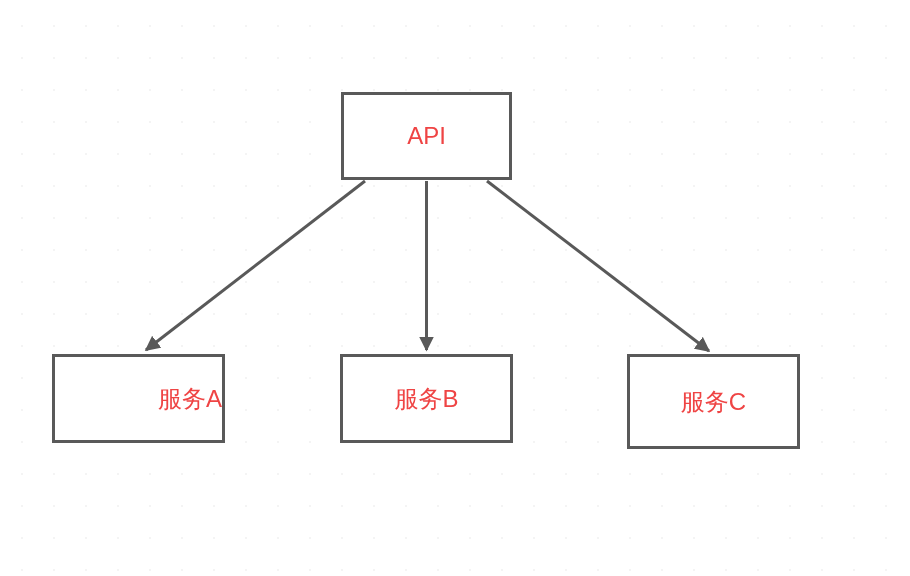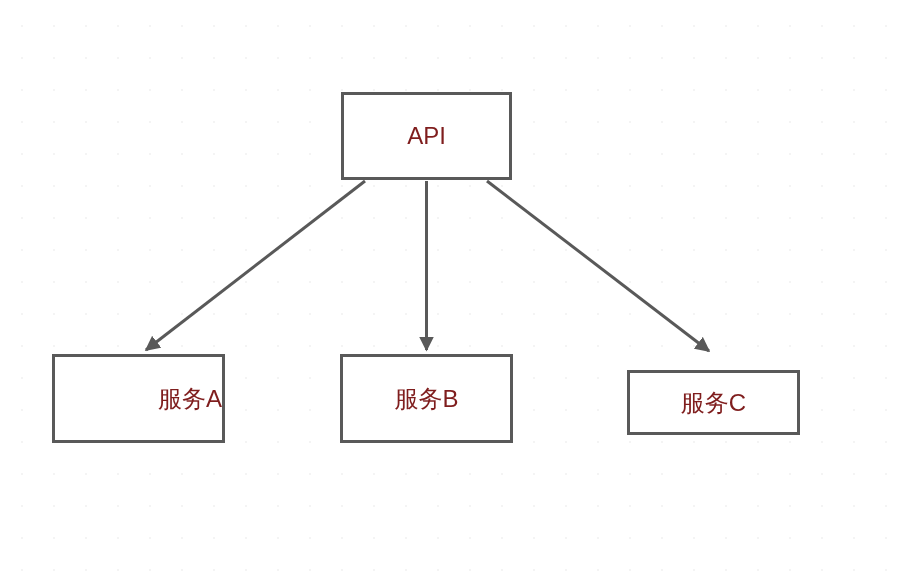--- a/index.html
+++ b/index.html
@@ -27,29 +27,29 @@
   }
   .node {
     position: absolute;
     box-sizing: border-box;
     border: 3px solid #595959;
     background: #ffffff;
     display: flex;
     flex-direction: column;
     align-items: center;
     justify-content: center;
-    color: #7f1d1d;
+    color: #ef4444;
     font-size: 24px;
     line-height: 30px;
     text-align: center;
   }
   .node-gateway { left: 341px; top:  92px; width: 171px; height: 88px; }
   .node-a       { left:  52px; top: 354px; width: 173px; height: 89px; align-items: flex-end; }
   .node-b       { left: 340px; top: 354px; width: 173px; height: 89px; }
-  .node-c       { left: 627px; top: 370px; width: 173px; height: 65px; }
+  .node-c       { left: 627px; top: 354px; width: 173px; height: 95px; }
   .edge-line {
     stroke: #595959;
     stroke-width: 3;
     fill: none;
   }
 </style>
 </head>
 <body>
 
 <div class="canvas">

